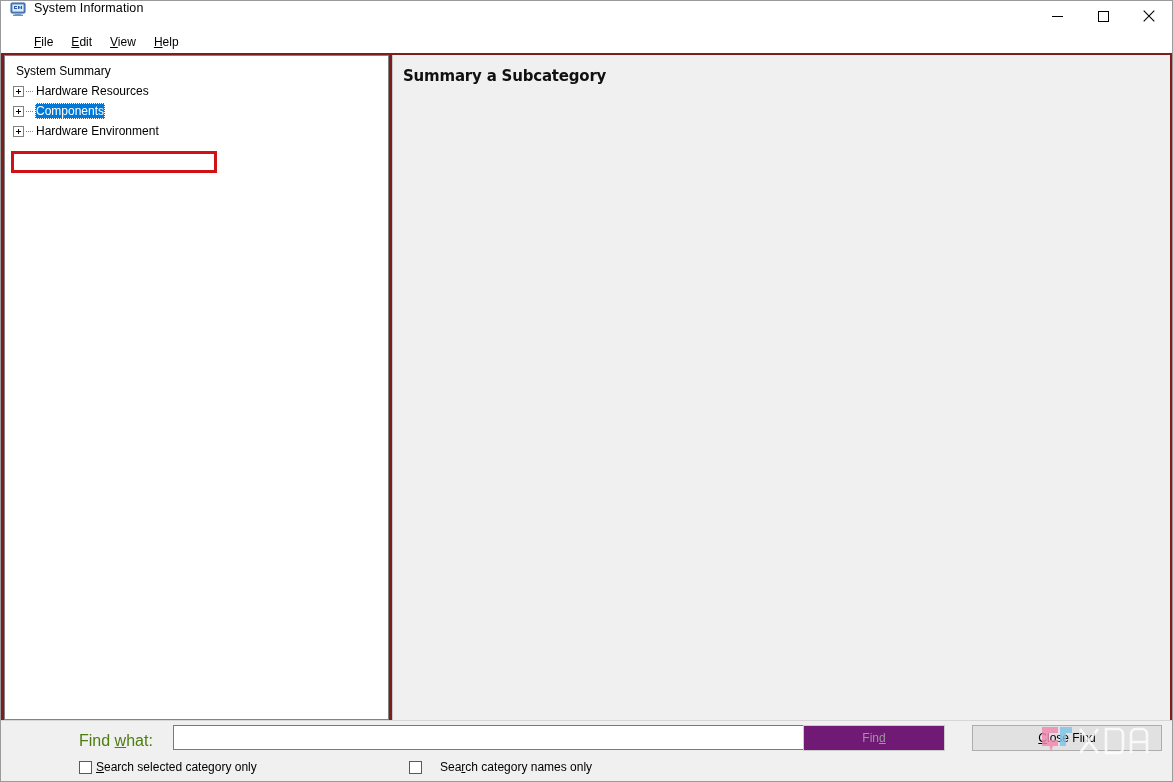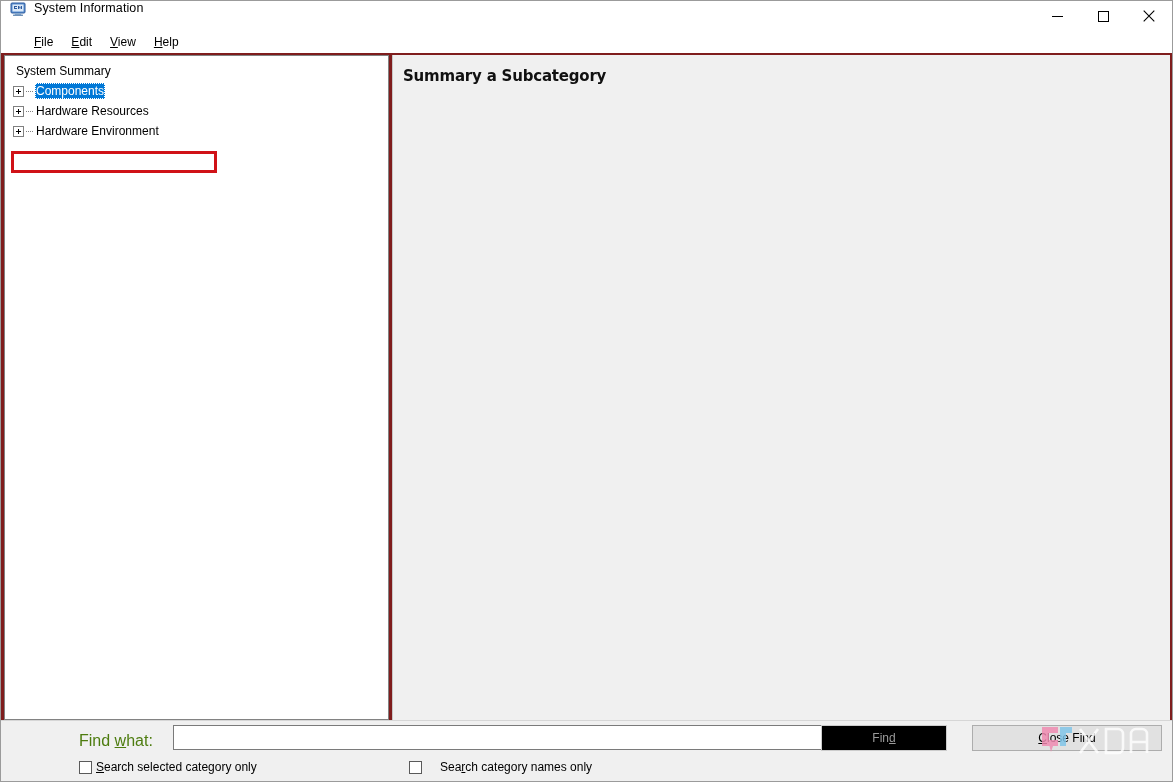--- a/index.html
+++ b/index.html
@@ -212,23 +212,23 @@
     height: 26px;
     box-sizing: border-box;
     font-family: "Liberation Sans", sans-serif;
     font-size: 12px;
     display: flex;
     align-items: center;
     justify-content: center;
   }
   .btn u { text-decoration: underline; }
   .btn-find {
-    left: 820px;
-    width: 126px;
-    background: #000000;
+    left: 802px;
+    width: 142px;
+    background: #701a75;
     border: 1px solid #cccccc;
     color: #9a9a9a;
   }
   .btn-close {
     left: 971px;
     width: 190px;
     background: #e1e1e1;
     border: 1px solid #adadad;
     color: #000000;
   }
@@ -312,30 +312,30 @@
 
   <div class="content">
 
     <div class="tree-panel">
       <div class="tree">
 
         <div class="tree-row root">
           <span class="tree-label">System Summary</span>
         </div>
 
+        <div class="tree-row">
+          <span class="expander"></span>
+          <span class="dots"></span>
+          <span class="tree-label">Hardware Resources</span>
+        </div>
+
         <div class="tree-row selected">
           <span class="expander"></span>
           <span class="dots"></span>
           <span class="tree-label">Components</span>
-        </div>
-
-        <div class="tree-row">
-          <span class="expander"></span>
-          <span class="dots"></span>
-          <span class="tree-label">Hardware Resources</span>
         </div>
 
         <div class="tree-row">
           <span class="expander"></span>
           <span class="dots"></span>
           <span class="tree-label">Hardware Environment</span>
         </div>
 
       </div>
       <div class="annot-box"></div>

